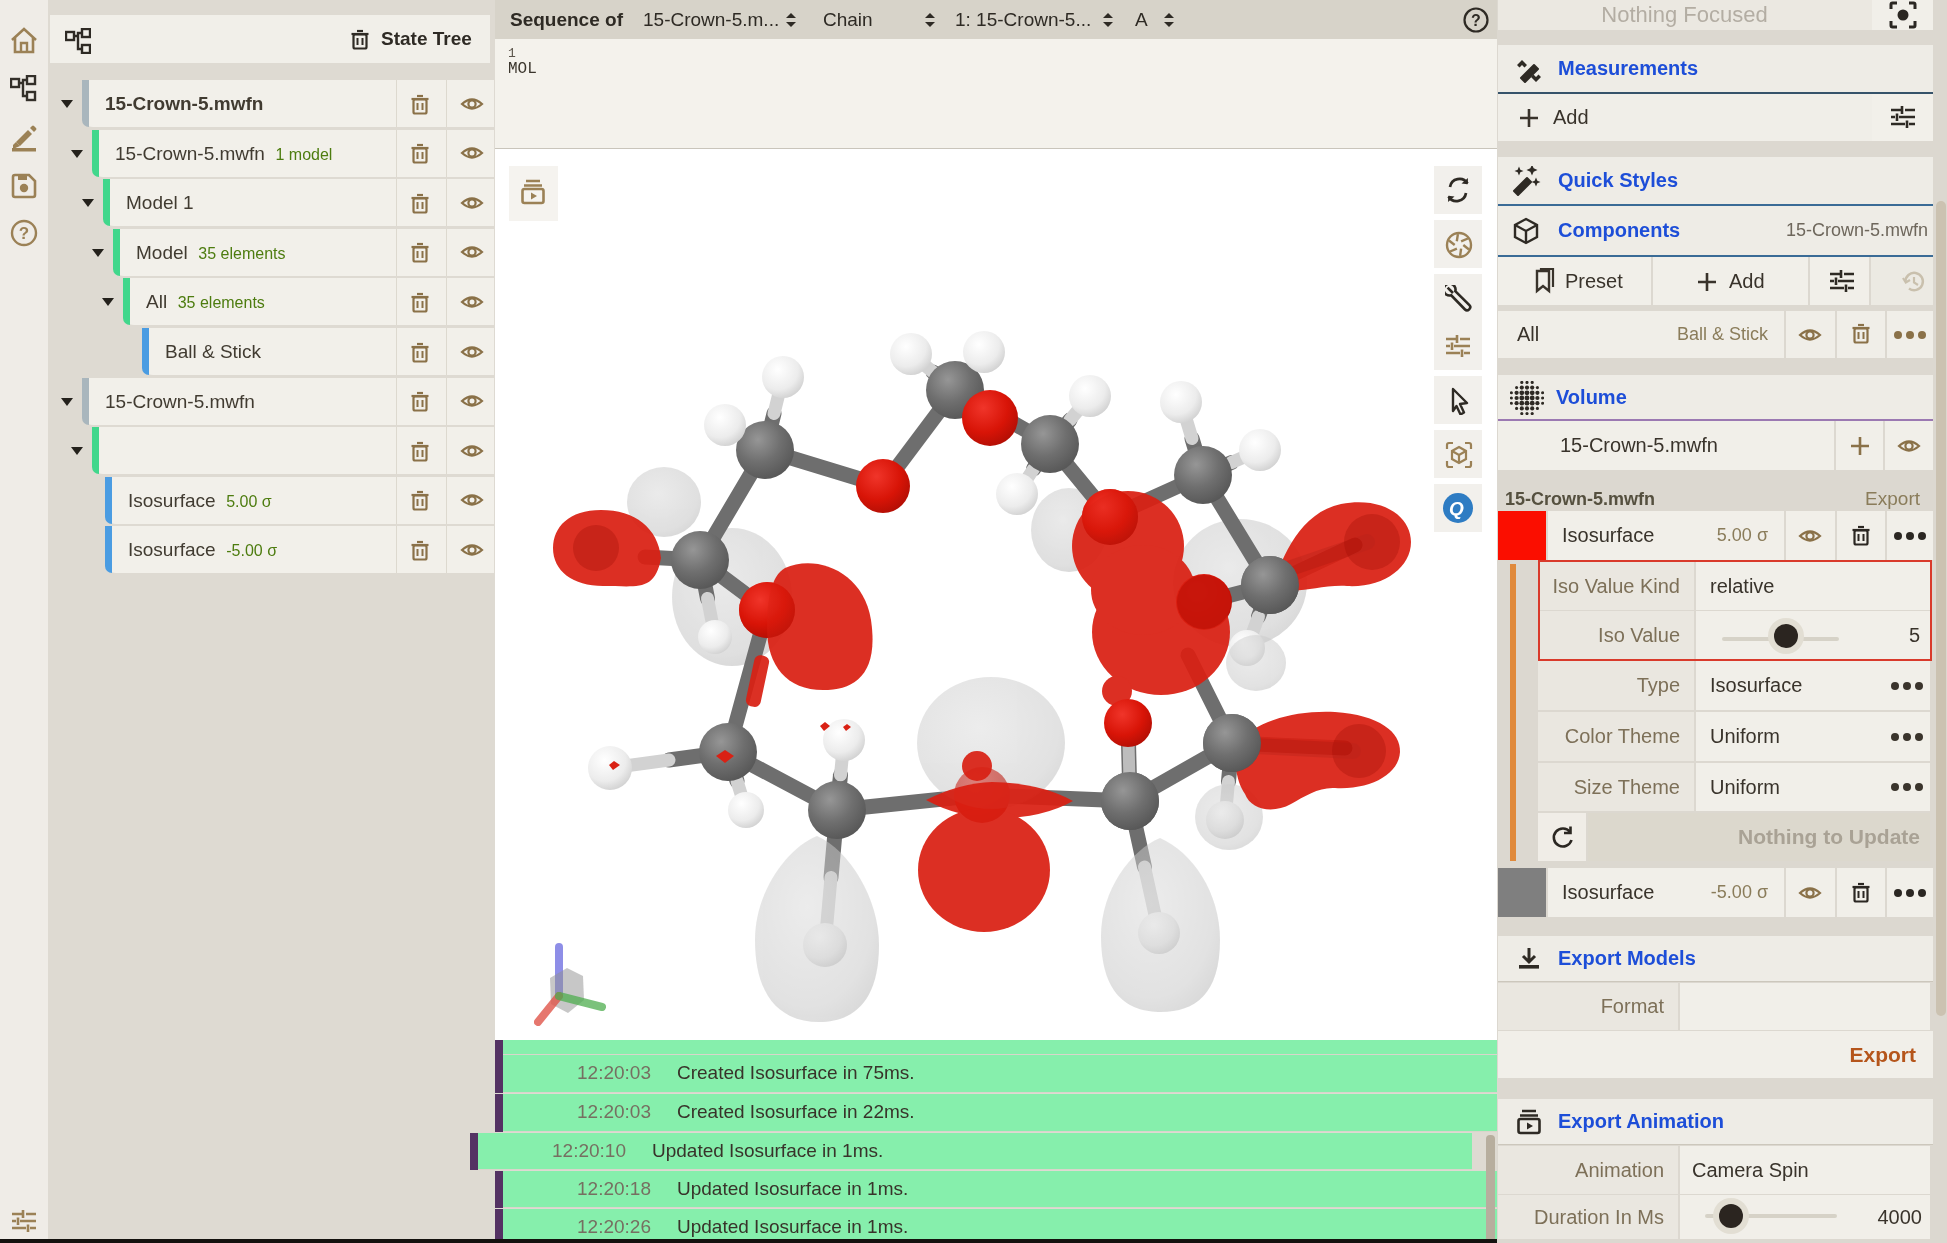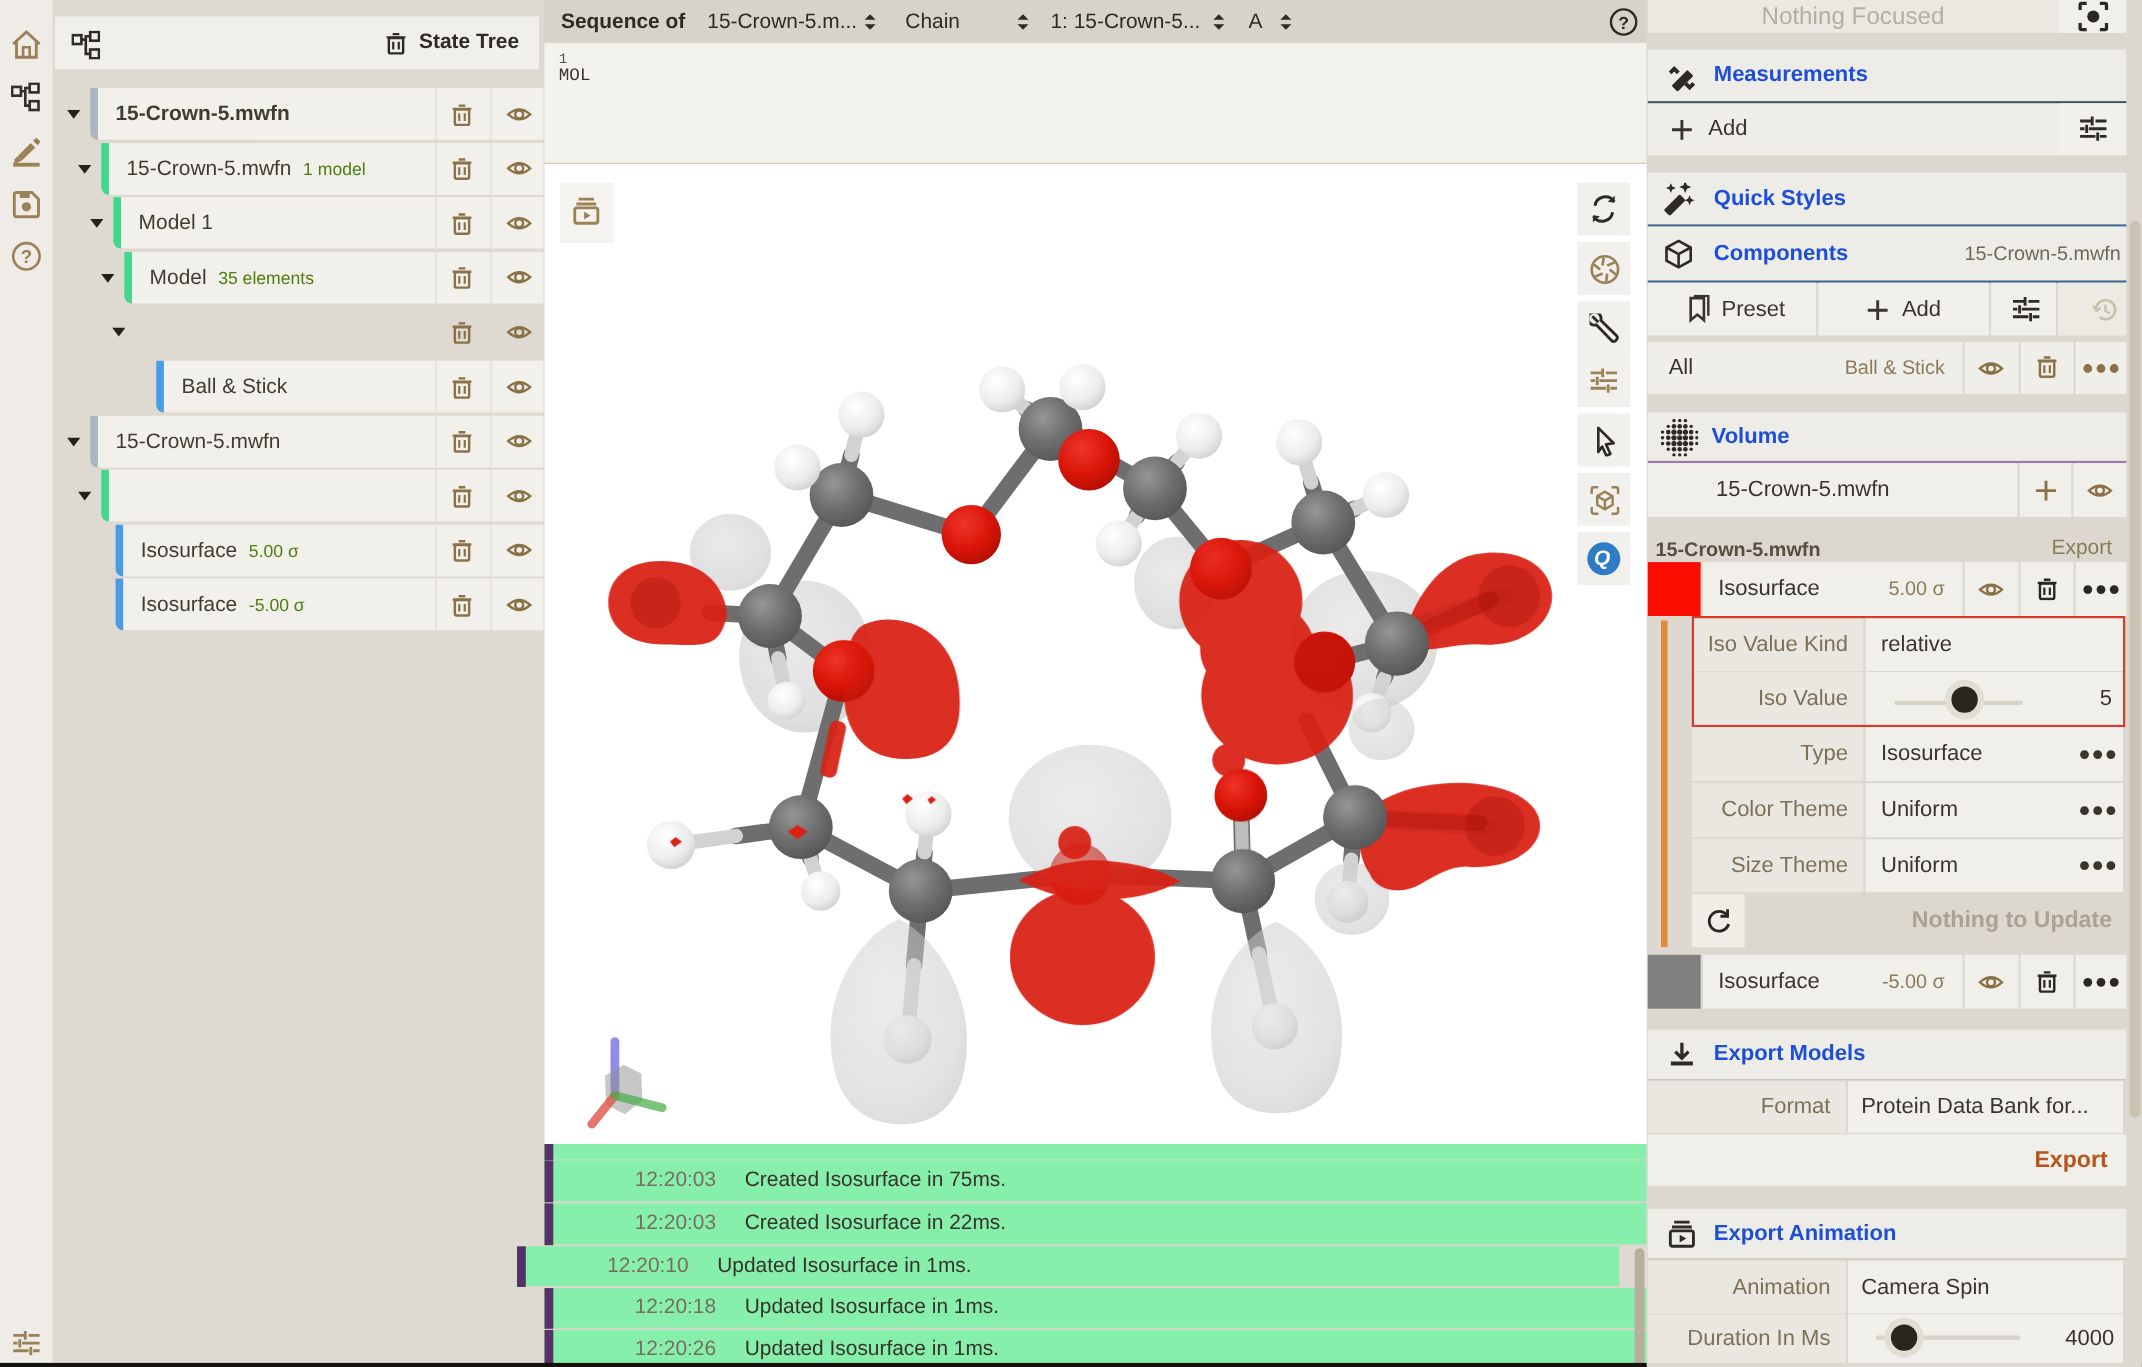--- a/index.html
+++ b/index.html
@@ -127,20 +127,26 @@
 <svg class="abs" style="left:409px;top:241px" width="22" height="22" viewBox="0 0 22 22">
       <rect x="4.5" y="6.5" width="13" height="14" rx="1.5" fill="none" stroke="#8a7148" stroke-width="2.2"></rect>
       <path d="M2.5 6 H19.5" stroke="#8a7148" stroke-width="2.2"></path>
       <path d="M8 3 H14" stroke="#8a7148" stroke-width="2.2"></path>
       <path d="M8.5 10 V17 M13.5 10 V17" stroke="#8a7148" stroke-width="2"></path>
     </svg>
 <svg class="abs" style="left:460px;top:240px" width="24" height="24" viewBox="0 0 24 24">
       <path d="M2 12 Q12 3 22 12 Q12 21 2 12 Z" fill="none" stroke="#8a7148" stroke-width="2.2"></path>
       <circle cx="12" cy="12" r="3.6" fill="none" stroke="#8a7148" stroke-width="2.2"></circle>
     </svg>
+<div class="trow" style="left:123px;top:278px;width:371px">
+      <div class="ribbon" style="background:#41d78c"></div>
+      <div class="tlbl" style="left:23px">All&nbsp; <span class="tsub">35 elements</span></div>
+      <div class="cellsep" style="left:273px"></div>
+      <div class="cellsep" style="left:323px"></div>
+    </div>
 <div class="caret" style="left:102px;top:298px"></div>
 <svg class="abs" style="left:409px;top:291px" width="22" height="22" viewBox="0 0 22 22">
       <rect x="4.5" y="6.5" width="13" height="14" rx="1.5" fill="none" stroke="#8a7148" stroke-width="2.2"></rect>
       <path d="M2.5 6 H19.5" stroke="#8a7148" stroke-width="2.2"></path>
       <path d="M8 3 H14" stroke="#8a7148" stroke-width="2.2"></path>
       <path d="M8.5 10 V17 M13.5 10 V17" stroke="#8a7148" stroke-width="2"></path>
     </svg>
 <svg class="abs" style="left:460px;top:290px" width="24" height="24" viewBox="0 0 24 24">
       <path d="M2 12 Q12 3 22 12 Q12 21 2 12 Z" fill="none" stroke="#8a7148" stroke-width="2.2"></path>
       <circle cx="12" cy="12" r="3.6" fill="none" stroke="#8a7148" stroke-width="2.2"></circle>
@@ -522,21 +528,20 @@
 <div class="abs" style="left:1498px;top:936px;width:435px;height:45px;background:#eeece6"></div>
 <svg class="abs" style="left:1516px;top:946px" width="26" height="24" viewBox="0 0 26 24">
       <path d="M13 2 V15 M7 10 L13 16 L19 10" fill="none" stroke="#2e2a24" stroke-width="3"></path>
       <rect x="3" y="19" width="20" height="3.6" fill="#2e2a24"></rect>
     </svg>
 <div class="rhd" style="left:1558px;top:936px;height:56px;line-height:45px">Export Models</div>
 <div class="abs" style="left:1498px;top:981px;width:435px;height:1px;background:#ccc7bc"></div>
 <div class="abs" style="left:1498px;top:983px;width:180px;height:47px;background:#eae7e0"></div>
 <div class="abs" style="left:1680px;top:983px;width:250px;height:47px;background:#f1efe9"></div>
 <div class="rlab" style="left:1498px;top:983px;width:166px;height:47px;line-height:47px">Format</div>
-<div class="rtxt" style="left:1692px;top:983px;height:47px;line-height:47px">Protein Data Bank for...</div>
 <div class="abs" style="left:1498px;top:1031px;width:435px;height:47px;background:#f1efe9"></div>
 <div class="abs" style="left:1700px;top:1031px;width:216px;height:47px;line-height:47px;font-size:21px;font-weight:bold;color:#b5551b;text-align:right">Export</div>
 <div class="abs" style="left:1498px;top:1099px;width:435px;height:45px;background:#eeece6"></div>
 <svg class="abs" style="left:1516px;top:1109px" width="26" height="26" viewBox="0 0 26 26">
       <path d="M6 2 H20 M4 6.5 H22" stroke="#2e2a24" stroke-width="2.6"></path>
       <rect x="2.5" y="10" width="21" height="14" rx="2" fill="none" stroke="#2e2a24" stroke-width="2.6"></rect>
       <path d="M11 13.5 L17 17 L11 20.5 Z" fill="#2e2a24"></path>
     </svg>
 <div class="rhd" style="left:1558px;top:1099px;height:45px;line-height:45px">Export Animation</div>
 <div class="abs" style="left:1498px;top:1144px;width:435px;height:1px;background:#ccc7bc"></div>

